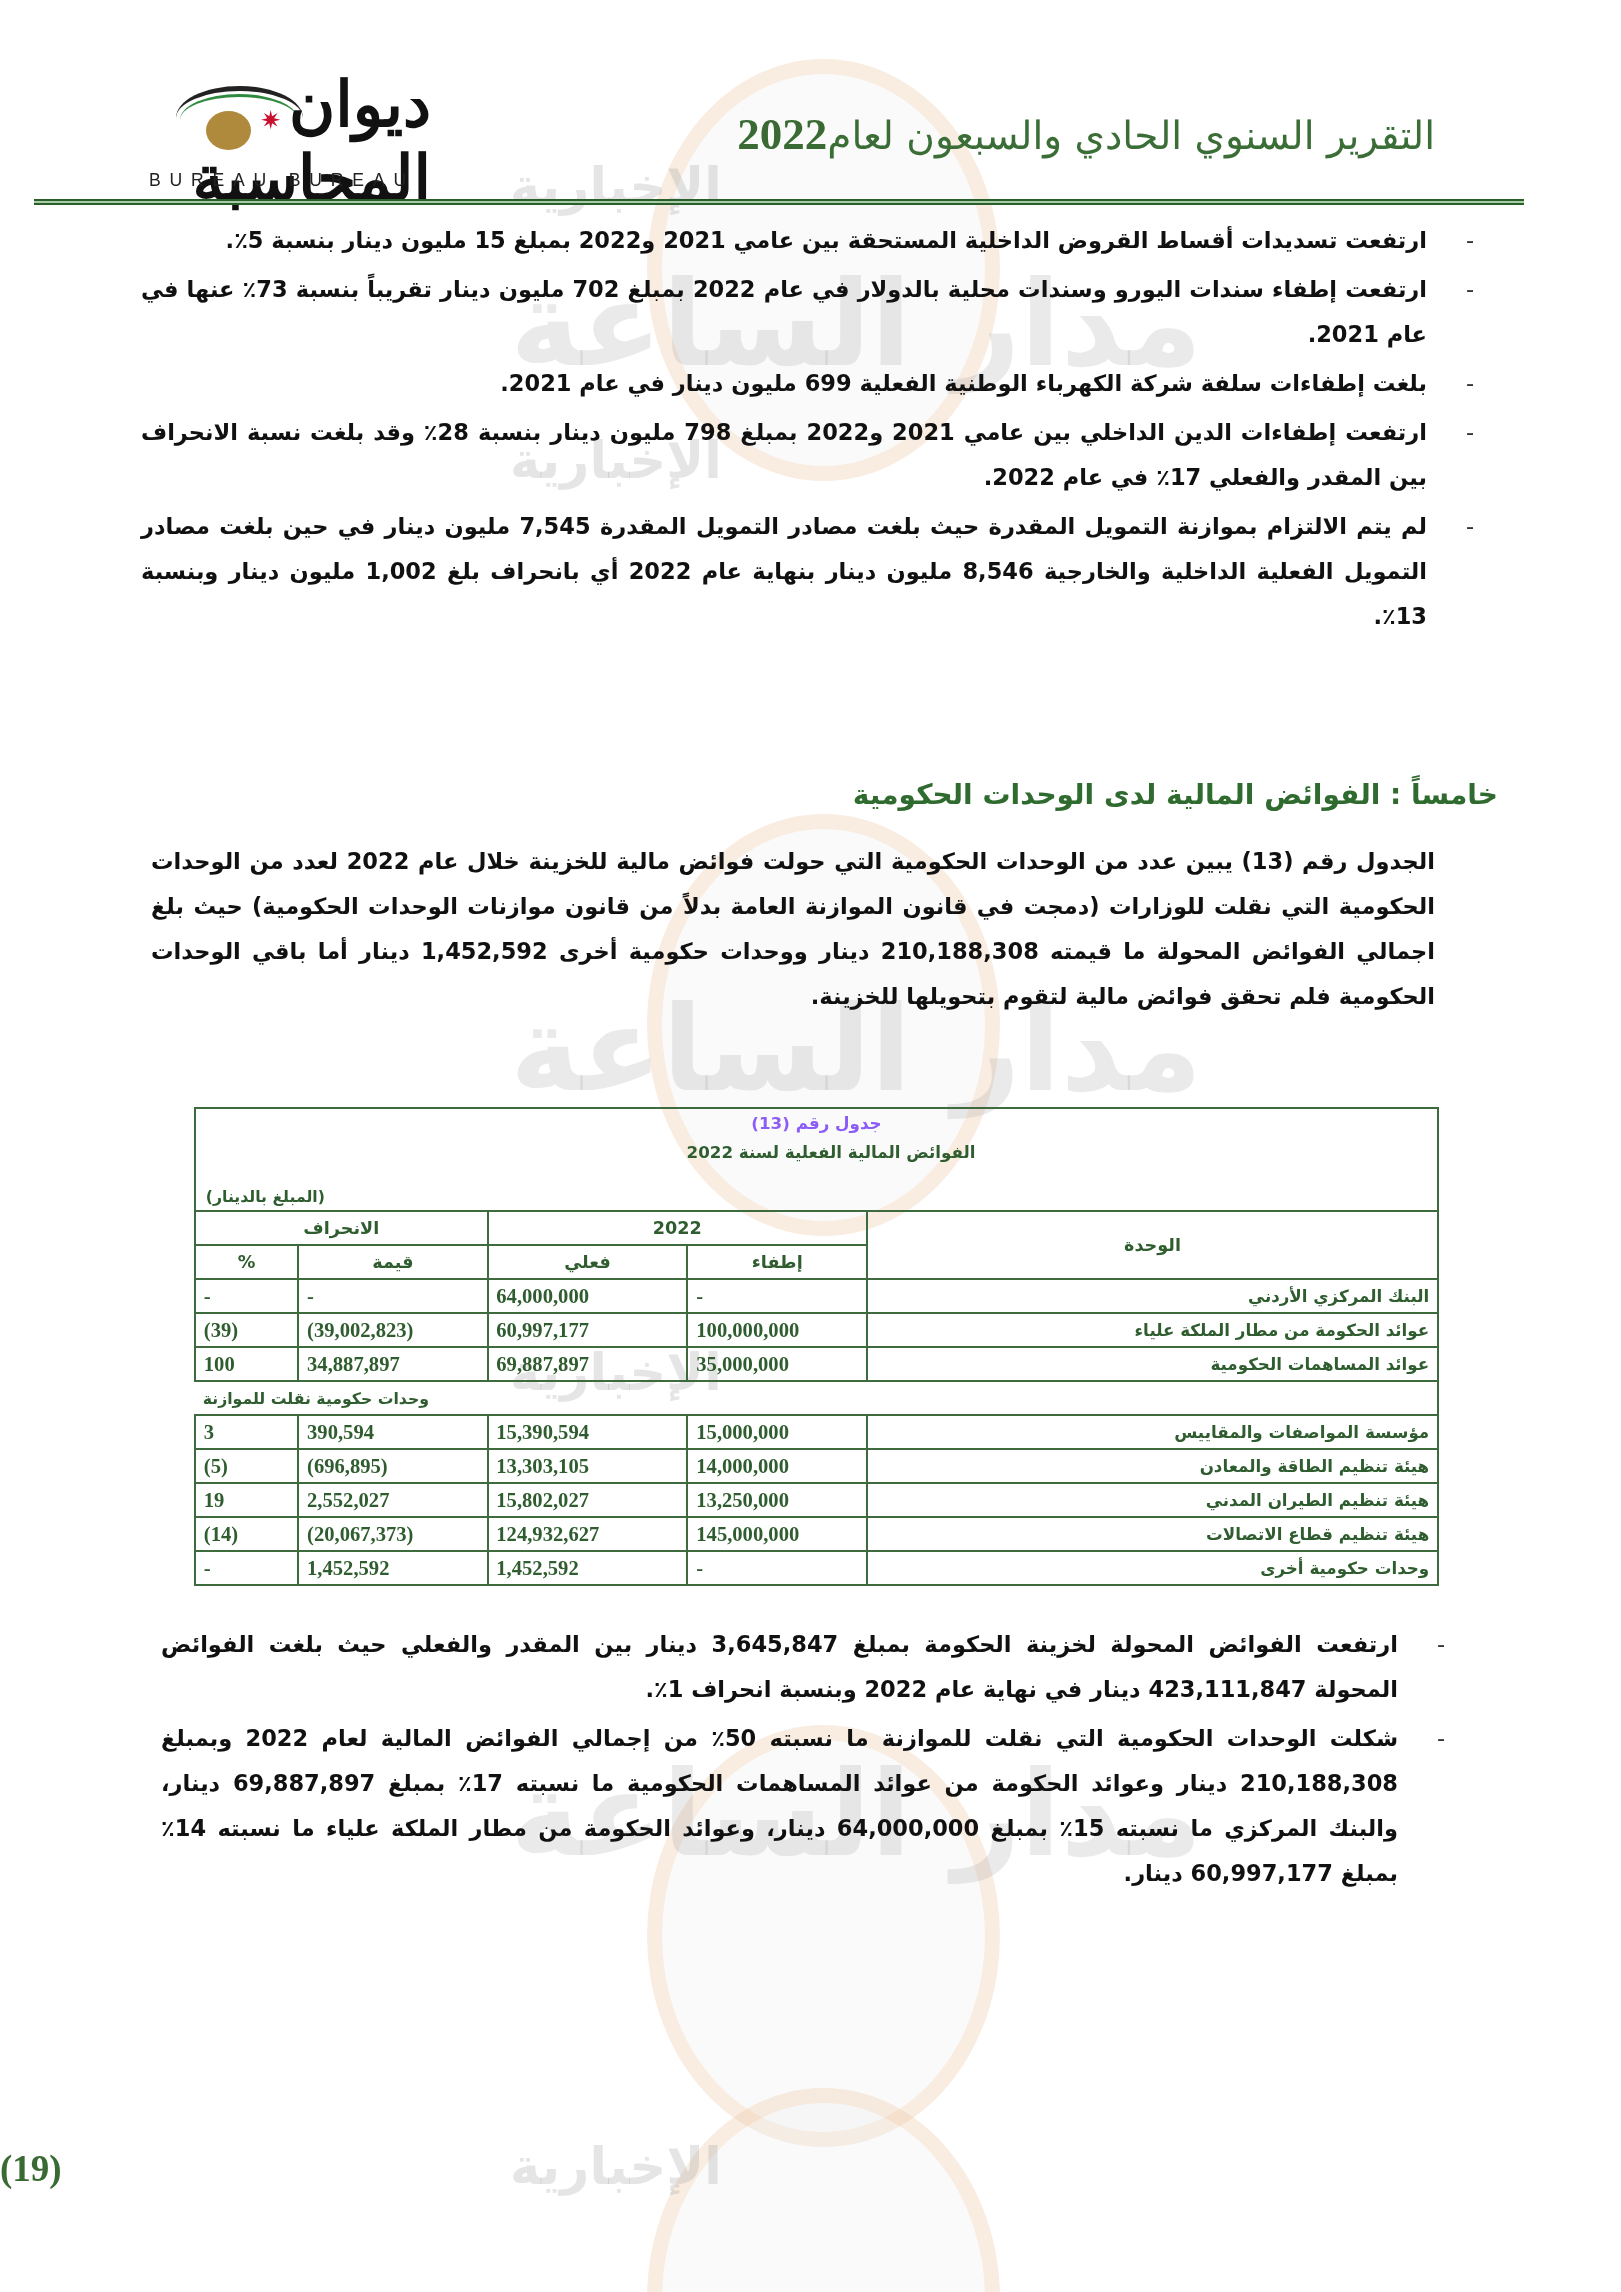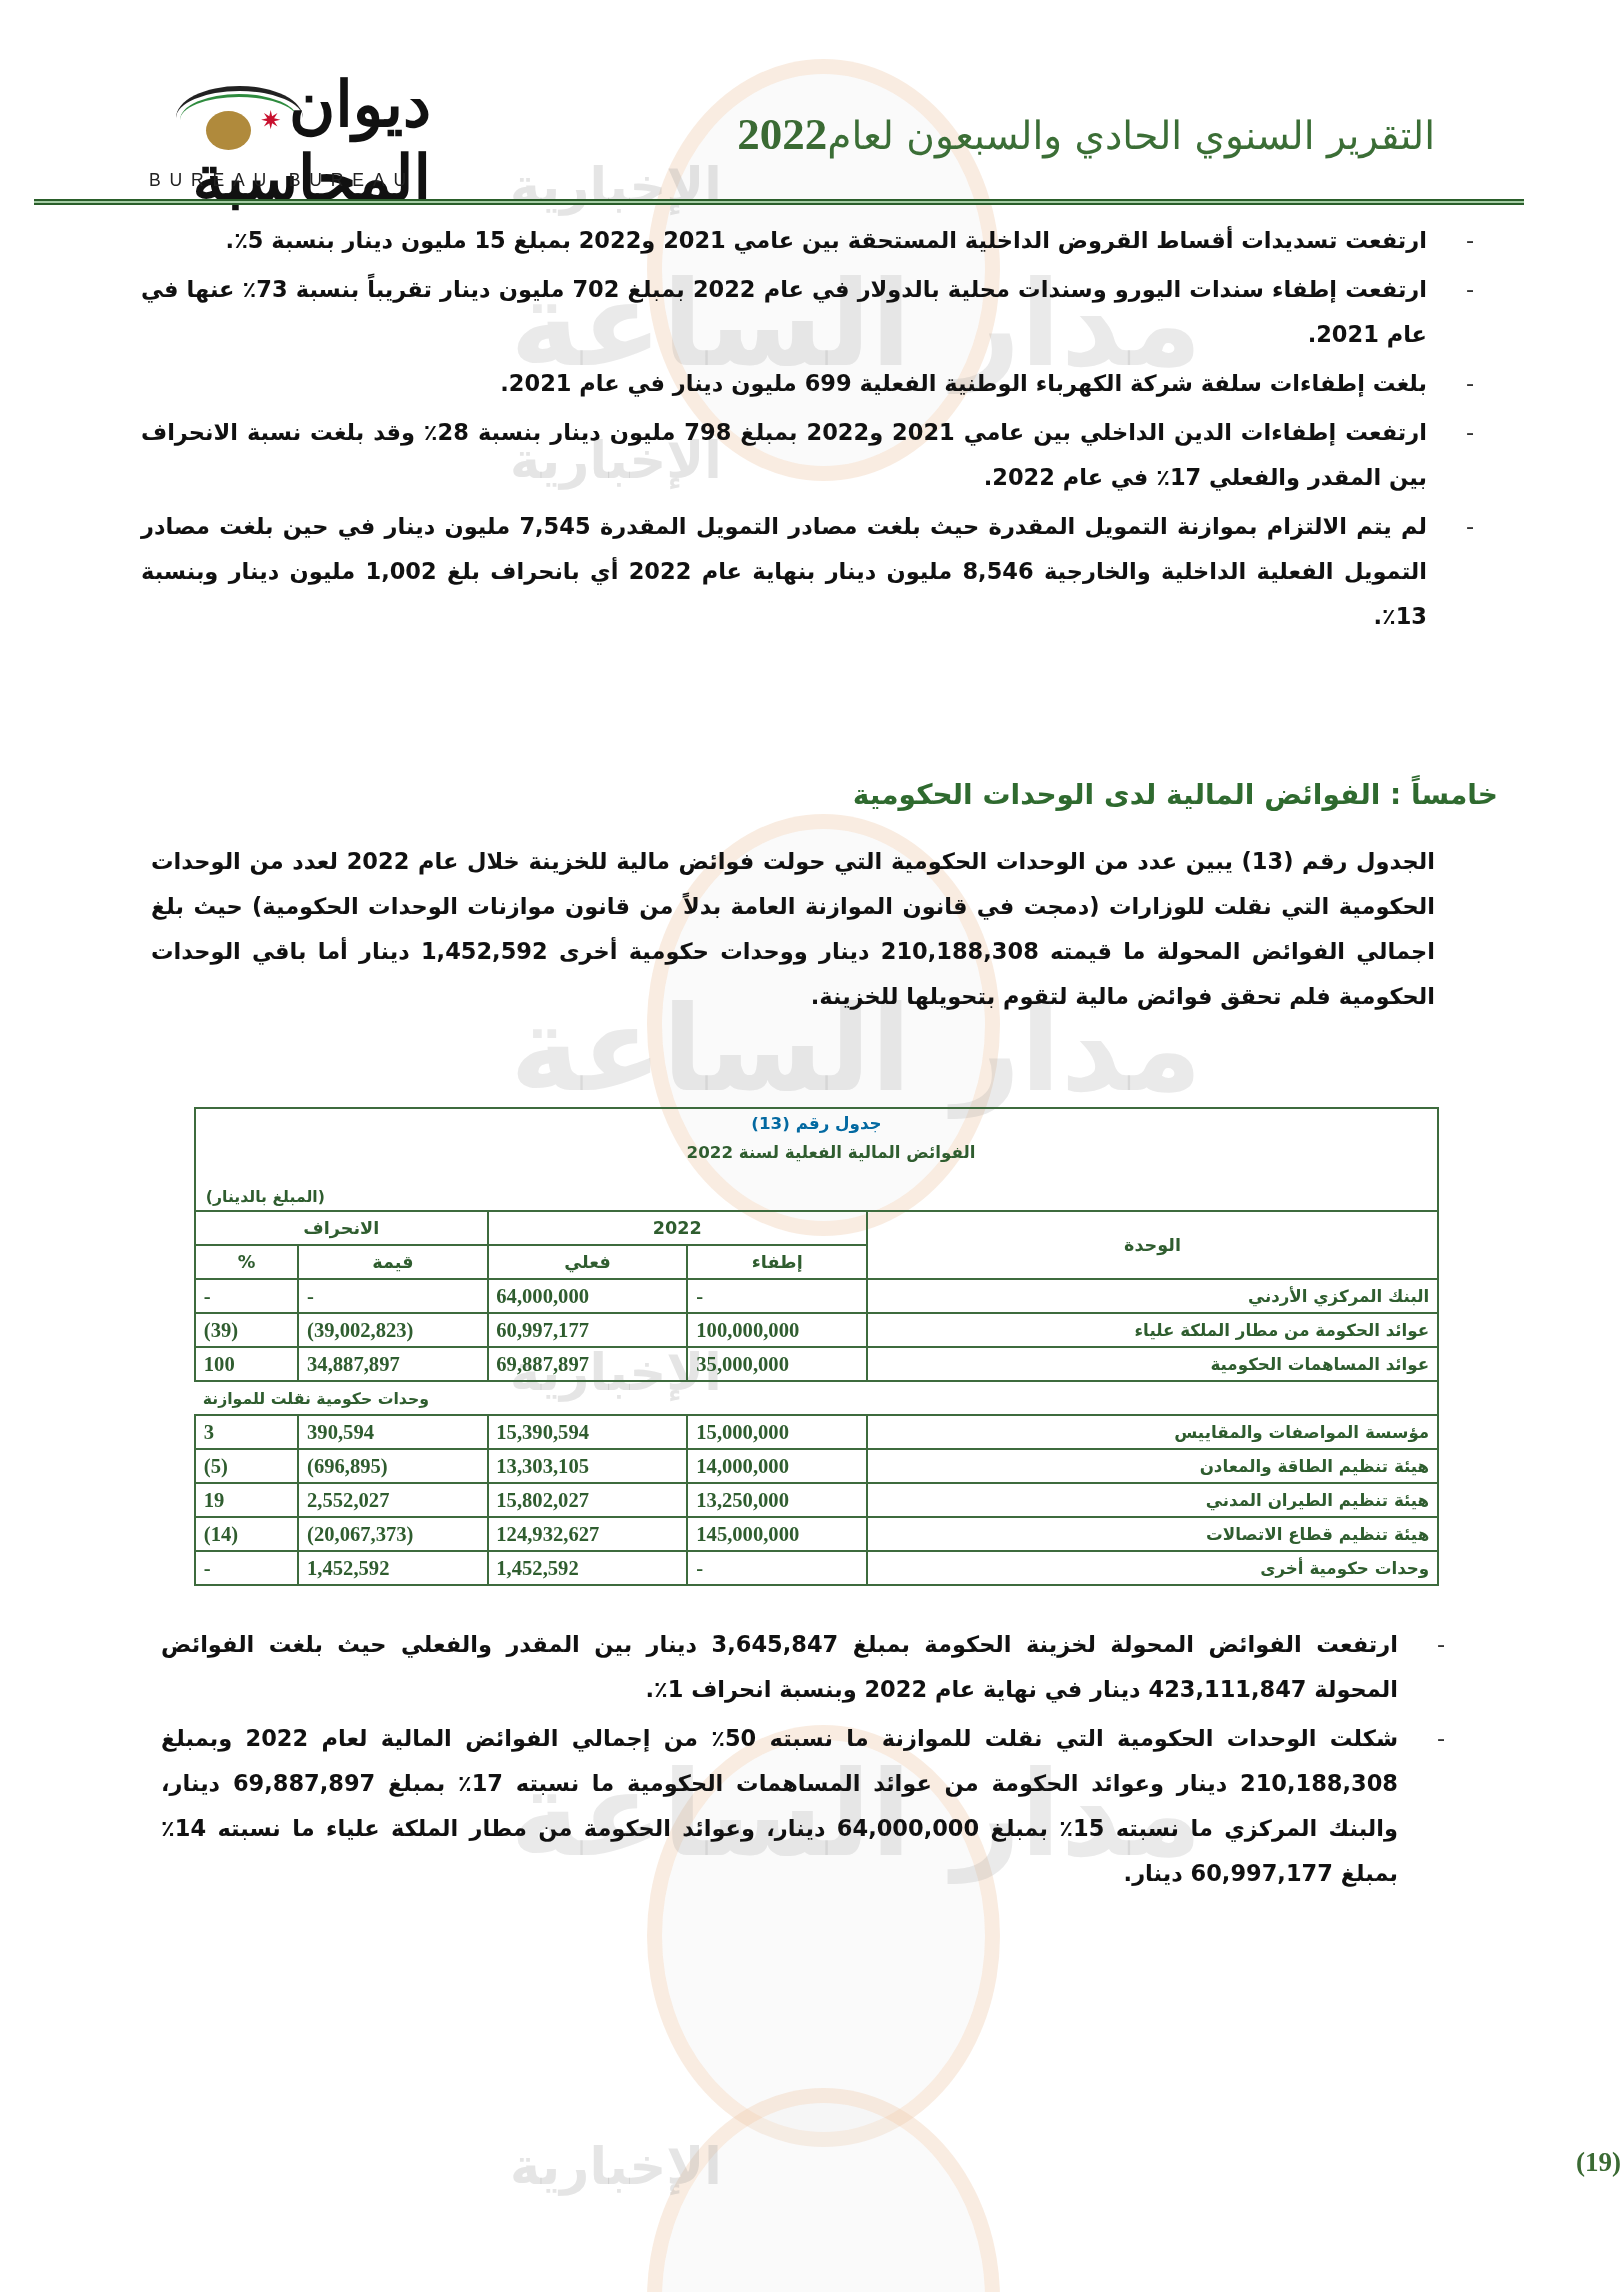--- a/index.html
+++ b/index.html
@@ -40,32 +40,32 @@
     
     .content { position: absolute; right: 147px; width: 1333px; direction: rtl; text-align: justify; }
     .bullet { position: relative; padding-right: 47px; font-size: 22.5px; font-weight: bold; line-height: 45px; margin-bottom: 3.9px; }
     .bullet .dash { position: absolute; right: 0; top: 0; font-weight: normal; color: #333; }
     .section-heading { position: absolute; right: 123px; top: 778px; direction: rtl; font-size: 28px; font-weight: bold; color: #2f6a2f; font-family: "DejaVu Sans", sans-serif; }
     .para { font-size: 22.5px; font-weight: bold; line-height: 45px; text-align: justify; }
 
     
     .table-wrap { position: absolute; left: 194px; top: 1107px; width: 1245px; direction: rtl; }
     .tbl-caption { border: 2px solid #3d6b3d; border-bottom: none; height: 101px; position: relative; }
-    .tbl-caption .cap1 { position: absolute; top: 3.9px; left: 0; right: 0; text-align: center; font-size: 16.7px; font-weight: bold; color: #0369a1; }
+    .tbl-caption .cap1 { position: absolute; top: 3.9px; left: 0; right: 0; text-align: center; font-size: 16.7px; font-weight: bold; color: #8b5cf6; }
     .tbl-caption .cap2 { position: absolute; top: 33px; left: 0; right: 0; text-align: center; font-size: 16.7px; font-weight: bold; color: #2f5d2f; margin-left: 29px; }
     .tbl-caption .unit { position: absolute; bottom: 3.9px; left: 9.8px; font-size: 15.7px; font-weight: bold; color: #2f5d2f; }
     table { border-collapse: collapse; width: 100%; table-layout: fixed; }
     td, th { border: 2px solid #3d6b3d; padding: 0 7.8px; height: 32px; font-weight: bold; color: #2f5d2f; }
     th { font-size: 17.6px; text-align: center; }
     td.unit-name { text-align: right; font-size: 16.7px; }
     td.n { text-align: left; font-family: "Liberation Serif", serif; font-size: 20.6px; direction: ltr; }
     tr.group td { border-left: none; }
     tr.group td.span { text-align: left; font-size: 15.7px; }
 
-    .page-number { position: absolute; left: 0; right: 0; top: 2147px; text-align: right; font-family: "Liberation Serif", serif; font-weight: bold; font-size: 27px; color: #3a6a33; direction: ltr; }
+    .page-number { position: absolute; left: 0; right: 0; top: 2147px; text-align: left; font-family: "Liberation Serif", serif; font-weight: bold; font-size: 37px; color: #3a6a33; direction: ltr; }
   </style>
 </head>
 <body>
 
 <div class="wm wm-clock" style="top:59px;"></div>
 <div class="wm wm-clock" style="top:814px;"></div>
 <div class="wm wm-clock" style="top:1725px;"></div>
 <div class="wm wm-clock" style="top:2088px;"></div>
 <div class="wm wm-text" style="top:255px;">مدار الساعة</div>
 <div class="wm wm-text" style="top:980px;">مدار الساعة</div>

